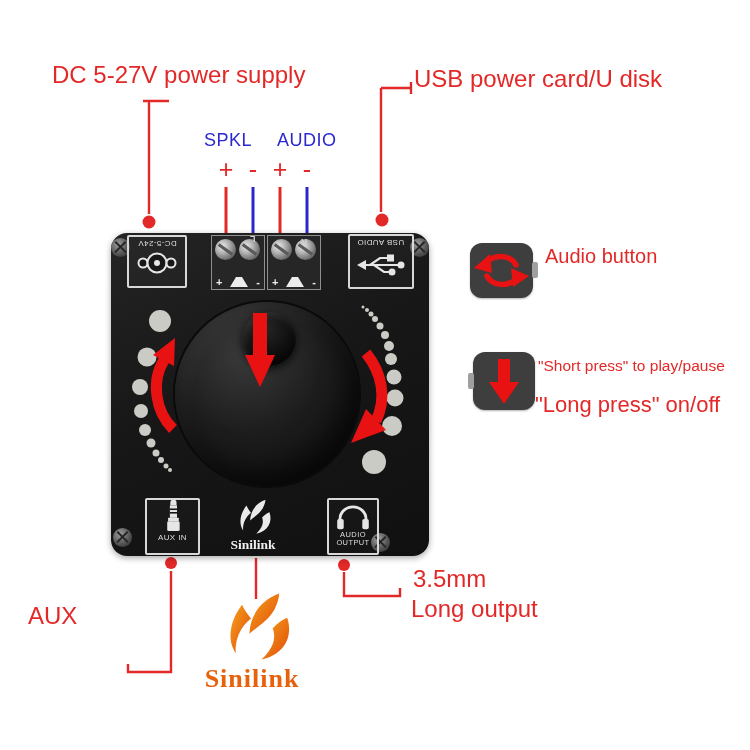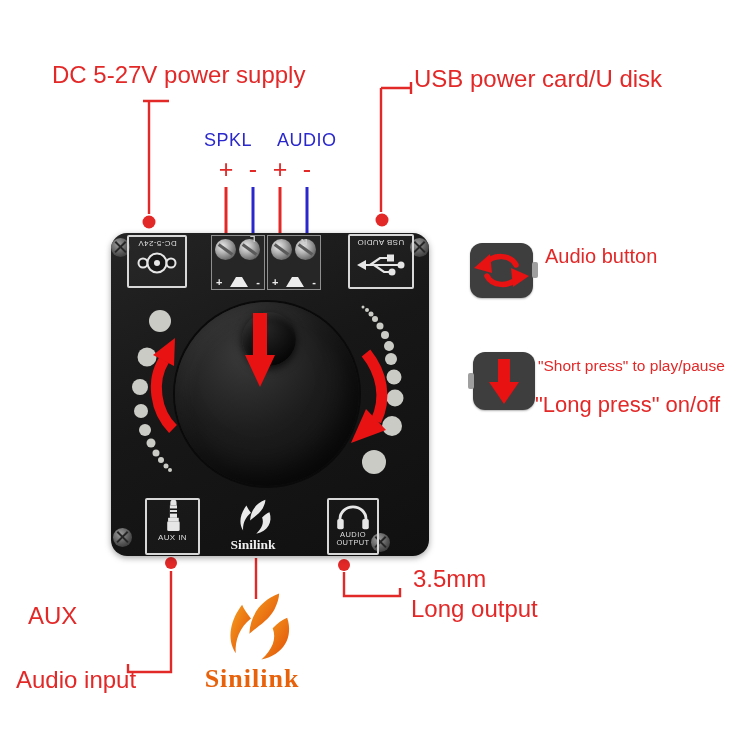--- a/index.html
+++ b/index.html
@@ -238,21 +238,20 @@
       <rect x="25" y="7" width="12" height="25" fill="#e81212"></rect>
       <polygon points="16,30 46,30 31,52" fill="#e81212"></polygon>
     </svg>
   </div>
   <div class="abs red-label" style="left:538px;top:357px;font-size:15.5px;line-height:18px">"Short press" to play/pause</div>
   <div class="abs red-label" style="left:535px;top:392px;font-size:22px;line-height:25px">"Long press" on/off</div>
 
   <div class="abs red-label" style="left:413px;top:566px">3.5mm</div>
   <div class="abs red-label" style="left:411px;top:596px">Long output</div>
   <div class="abs red-label" style="left:28px;top:603px">AUX</div>
-  <div class="abs red-label" style="left:16px;top:667px">Audio input</div>
 
   <svg class="abs" style="left:213px;top:592px;z-index:3" width="84" height="74" viewBox="0 0 100 92">
     <defs>
       <linearGradient id="og" x1="0" y1="0" x2="1" y2="1">
         <stop offset="0" stop-color="#f6a11f"></stop>
         <stop offset="1" stop-color="#e04c08"></stop>
       </linearGradient>
     </defs>
     <path d="M34,16 C20,34 14,58 26,76 C25,60 31,44 45,33 C40,27 36,21 34,16 Z" fill="url(#og)"></path>
     <path d="M80,2 C58,10 44,28 43,52 C54,42 66,36 74,22 C78,14 80,7 80,2 Z" fill="url(#og)"></path>

